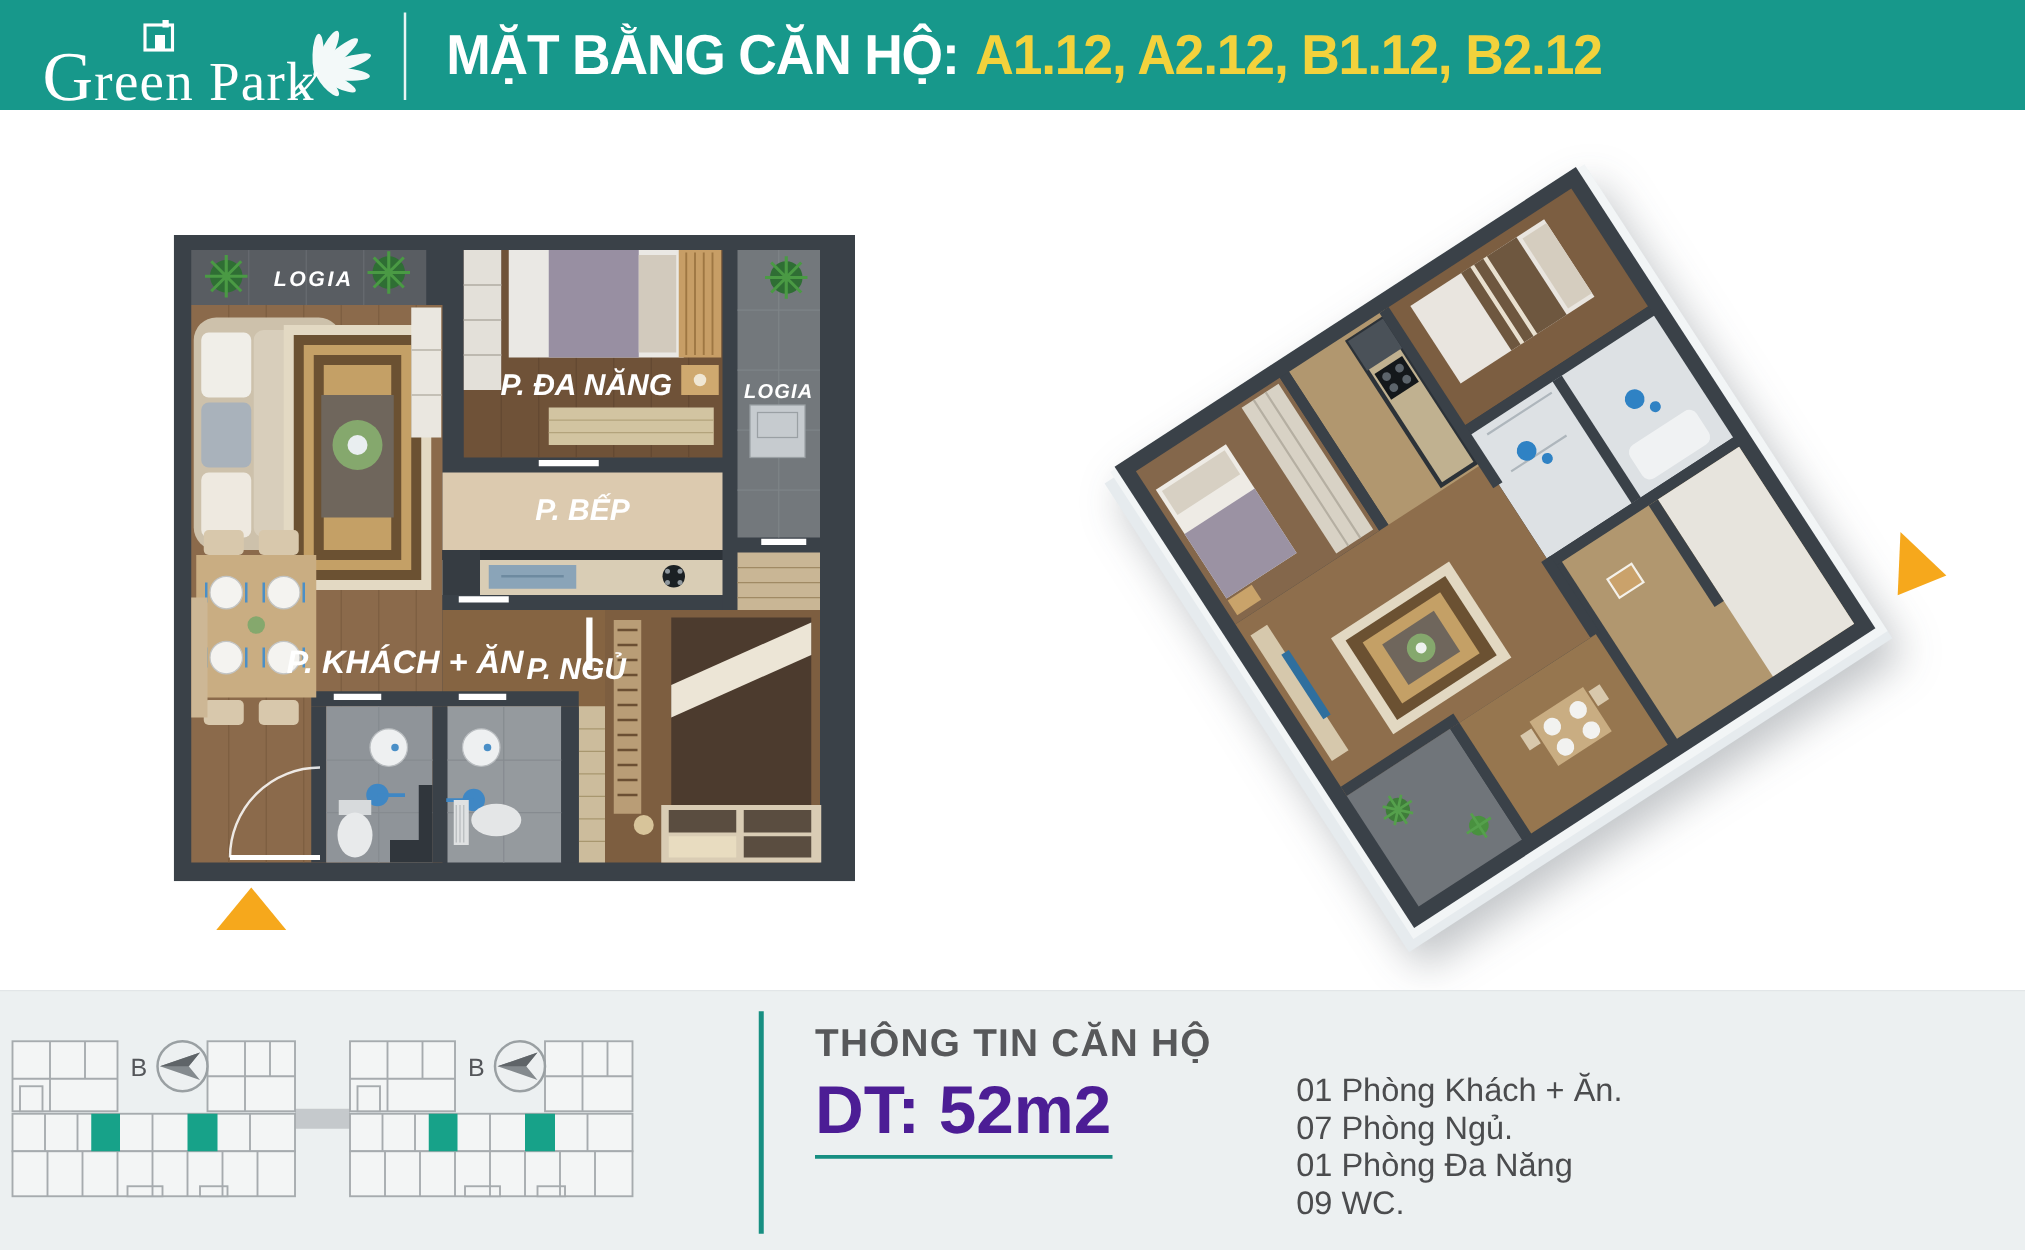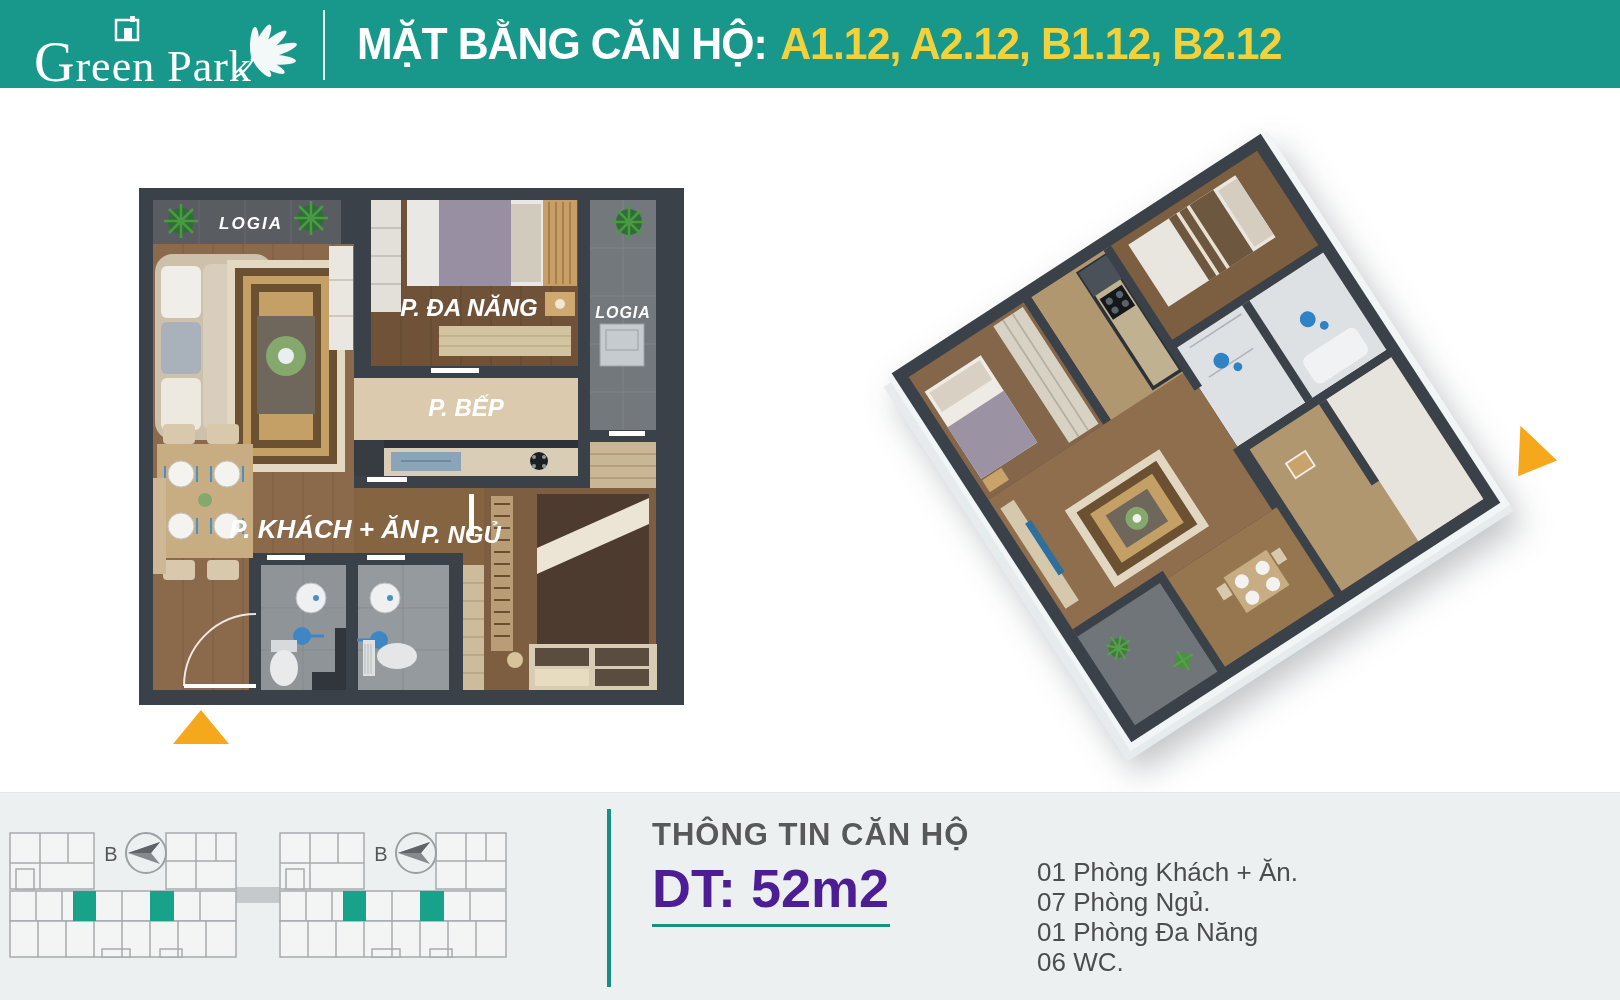--- a/index.html
+++ b/index.html
@@ -399,17 +399,17 @@
 
     <div class="info-line"></div>
     <div class="info-title">THÔNG TIN CĂN HỘ</div>
     <div class="info-area">DT: 52m2</div>
     <div class="info-underline"></div>
 
     <ul class="room-list">
       <li>01 Phòng Khách + Ăn.</li>
       <li>07 Phòng Ngủ.</li>
       <li>01 Phòng Đa Năng</li>
-      <li>06 WC.</li>
+      <li>09 WC.</li>
     </ul>
   </div>
 
 </div>
 
 </body></html>

